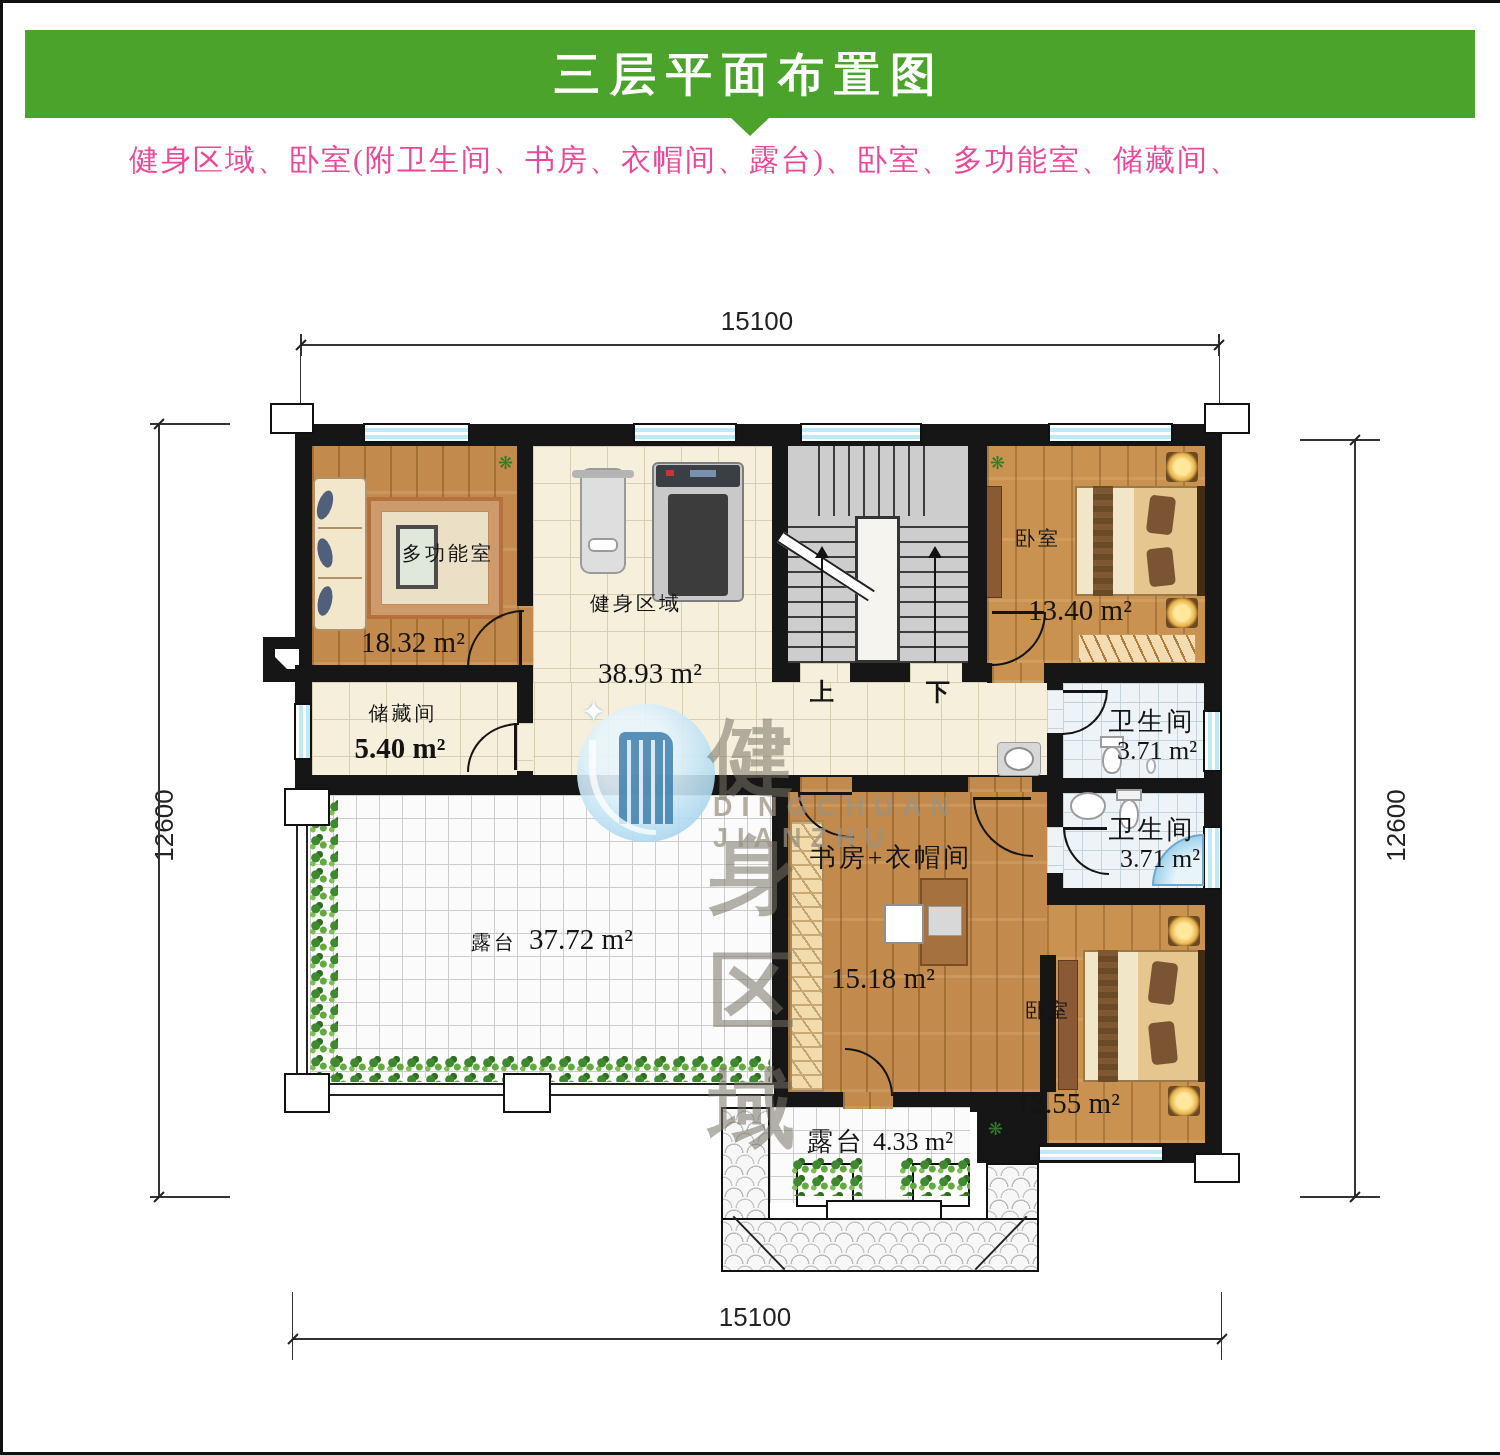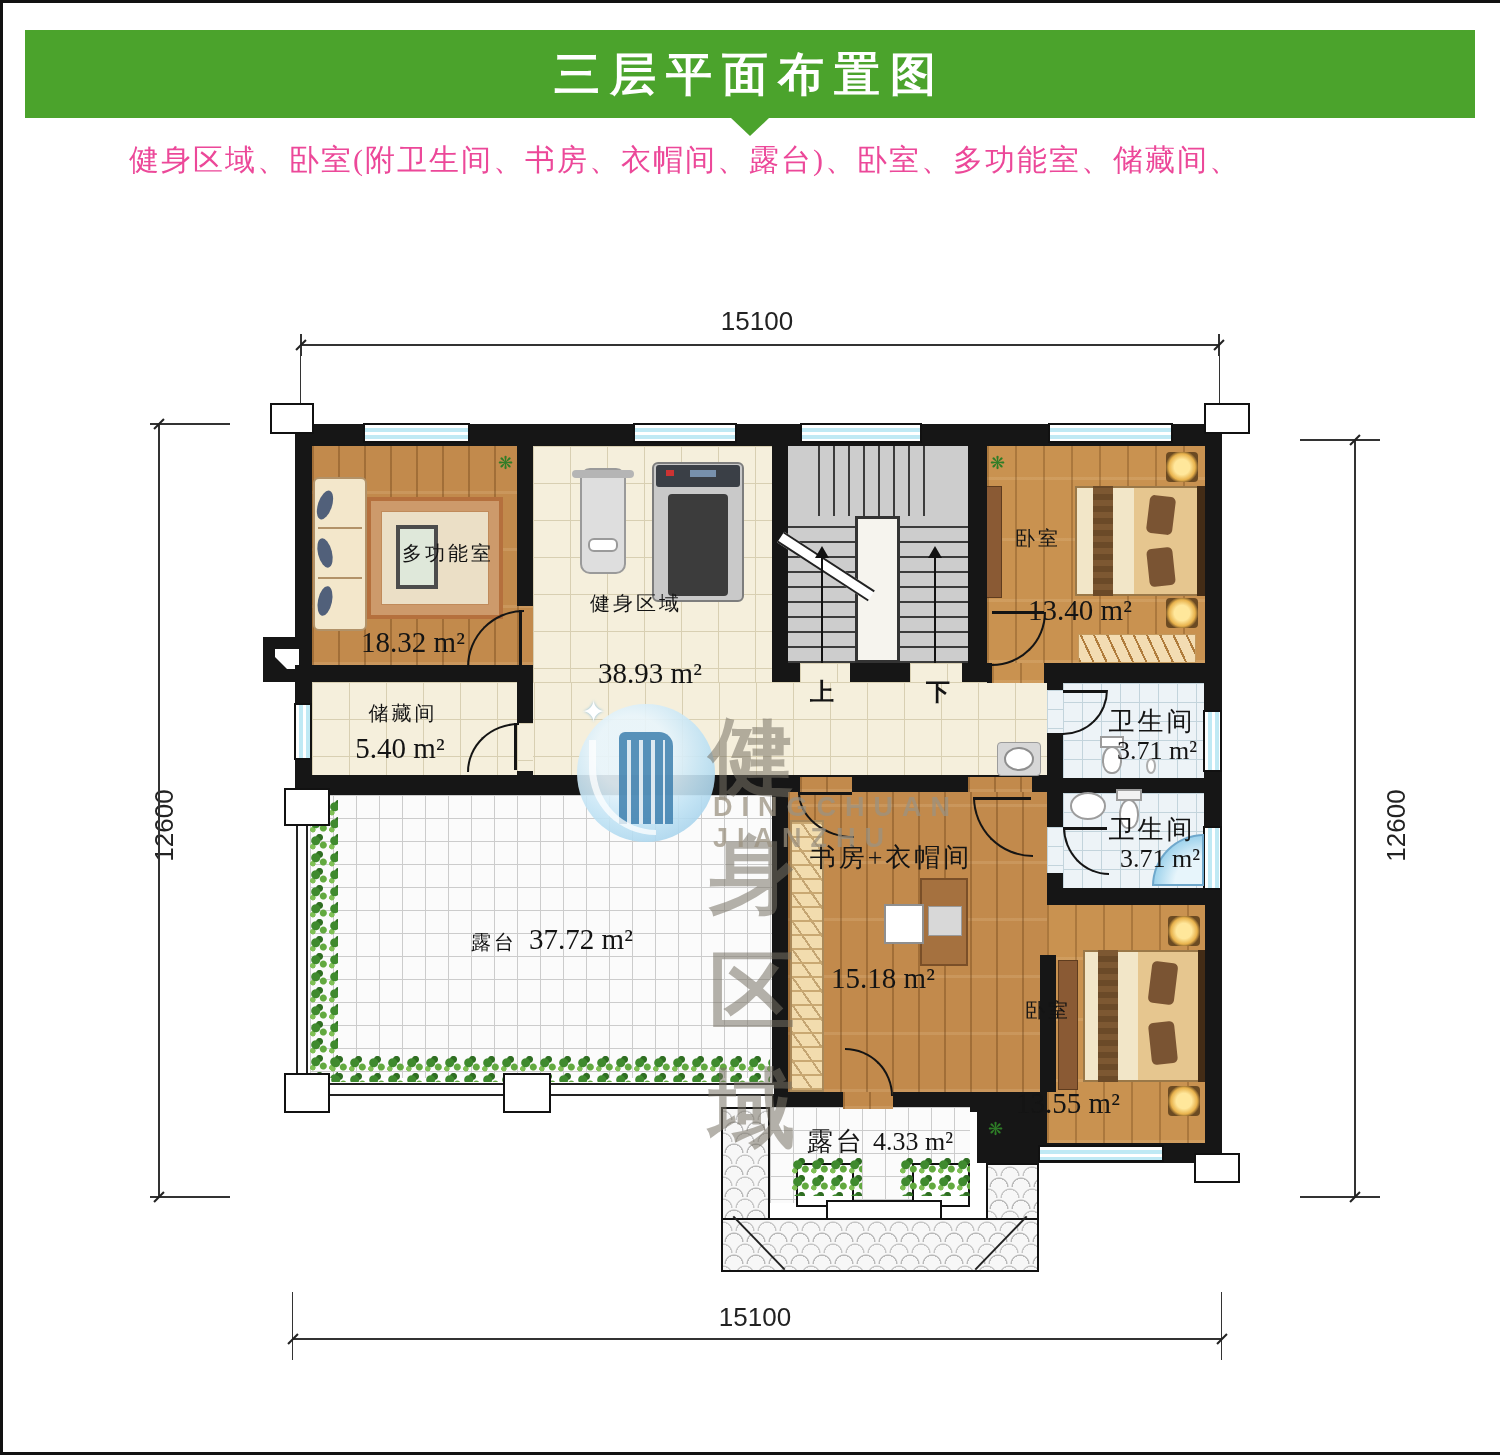--- a/index.html
+++ b/index.html
@@ -265,21 +265,21 @@
   <div class="abs leaf" style="left:798px;top:792px;width:54px;height:3px;"></div>
   <div class="abs arc" style="left:973px;top:797px;width:58px;height:58px;border-radius:0 0 0 100%;border-right:none;border-top:none;"></div>
   <div class="abs leaf" style="left:973px;top:797px;width:58px;height:3px;"></div>
   <div class="abs arc" style="left:845px;top:1048px;width:46px;height:46px;border-radius:0 100% 0 0;border-left:none;border-bottom:none;"></div>
 
   <div class="abs lbl cn" style="left:448px;top:540px;">多功能室</div>
   <div class="abs lbl num" style="left:413px;top:626px;">18.32 m²</div>
   <div class="abs lbl cn" style="left:636px;top:590px;">健身区域</div>
   <div class="abs lbl num" style="left:650px;top:657px;">38.93 m²</div>
   <div class="abs lbl cn" style="left:403px;top:700px;">储藏间</div>
-  <div class="abs lbl num" style="left:400px;top:732px;">5.40 m²</div>
+  <div class="abs lbl num" style="left:400px;top:732px;font-weight:bold;">5.40 m²</div>
   <div class="abs lbl cn" style="left:1038px;top:525px;">卧室</div>
   <div class="abs lbl num" style="left:1080px;top:594px;">13.40 m²</div>
   <div class="abs lbl cn sm" style="left:1152px;top:704px;">卫生间</div>
   <div class="abs lbl num sm" style="left:1157px;top:736px;">3.71 m²</div>
   <div class="abs lbl cn sm" style="left:1152px;top:812px;">卫生间</div>
   <div class="abs lbl num sm" style="left:1160px;top:844px;">3.71 m²</div>
   <div class="abs lbl cn sm" style="left:891px;top:840px;">书房+衣帽间</div>
   <div class="abs lbl num" style="left:883px;top:962px;">15.18 m²</div>
   <div class="abs lbl cn" style="left:1048px;top:997px;">卧室</div>
   <div class="abs lbl num" style="left:1068px;top:1087px;">13.55 m²</div>

